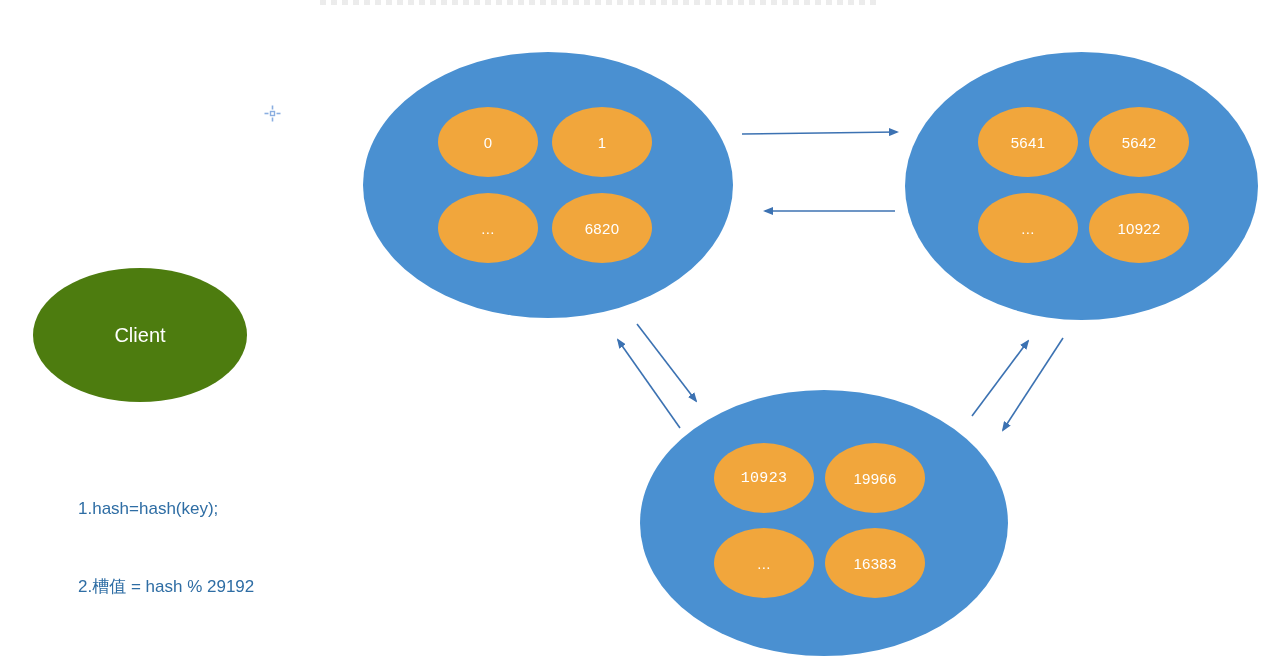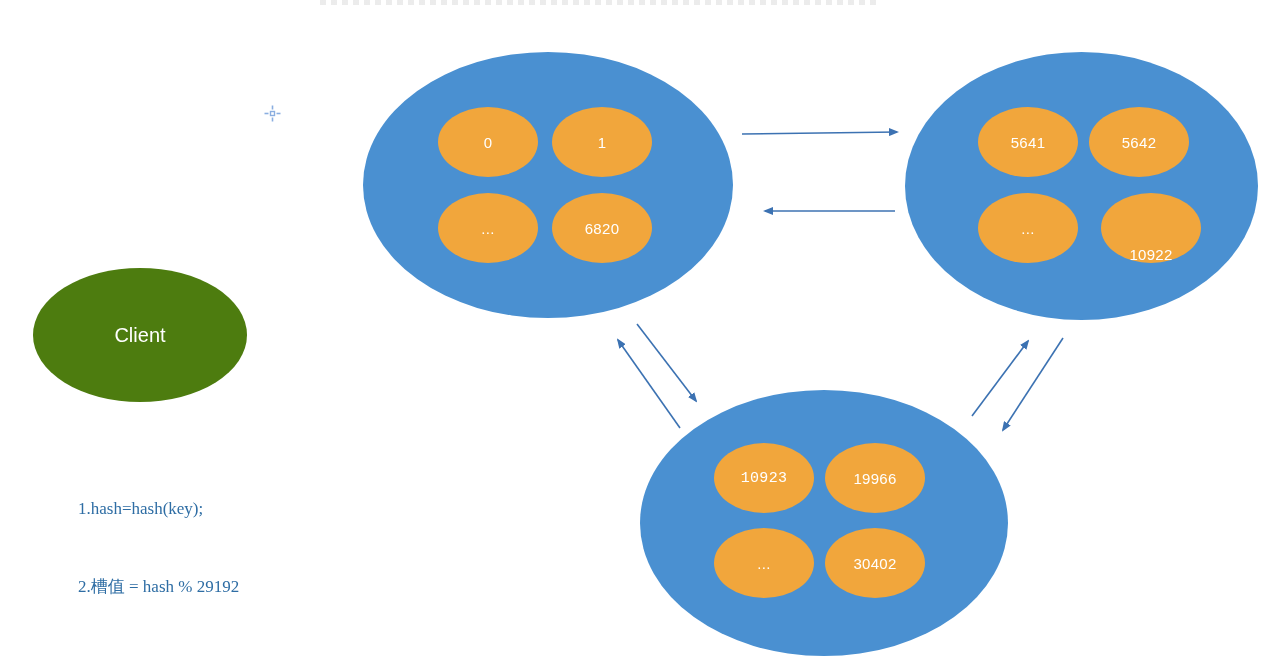--- a/index.html
+++ b/index.html
@@ -34,21 +34,20 @@
     color:#ffffff;
     font-size:20px;
   }
   #note{
     position:absolute;
     left:78px;top:444px;
     color:#2e6da4;
     font-size:17px;
     line-height:26px;
     white-space:pre;
-    font-family:Liberation Serif, serif;
   }
   #arrows{
     position:absolute;left:0;top:0;width:1280px;height:662px;
     pointer-events:none;
   }
   #crosshair{
     position:absolute;left:264px;top:105px;width:17px;height:17px;
   }
   #top-artifacts{
     position:absolute;
@@ -102,37 +101,37 @@
   <div class="node" style="left:905px;top:52px;width:353px;height:268px;">
     <div class="slot" style="left:73px;top:55px;">
         <span>5641</span>
       </div>
     <div class="slot" style="left:184px;top:55px;">
         <span>5642</span>
       </div>
     <div class="slot" style="left:73px;top:141px;">
         <span>...</span>
       </div>
-    <div class="slot" style="left:196px;top:141px;align-items:flex-end;">
+    <div class="slot" style="left:184px;top:141px;">
         <span>10922</span>
       </div>
   </div>
 
   <div class="node" style="left:640px;top:390px;width:368px;height:266px;">
     <div class="slot" style="left:74px;top:53px;font-family:Liberation Mono, monospace;">
         <span>10923</span>
       </div>
     <div class="slot" style="left:185px;top:53px;">
         <span>19966</span>
       </div>
     <div class="slot" style="left:74px;top:138px;">
         <span>...</span>
       </div>
     <div class="slot" style="left:185px;top:138px;">
-        <span>30402</span>
+        <span>16383</span>
       </div>
   </div>
 
   <svg id="arrows" viewBox="0 0 1280 662">
     <defs>
       <marker id="ah" viewBox="0 0 10 8" markerWidth="10" markerHeight="8" refX="8" refY="4" orient="auto" markerUnits="userSpaceOnUse">
         <path d="M0,0 L10,4 L0,8 z" fill="#3c72b2"></path>
       </marker>
     </defs>
     <g stroke="#3c72b2" stroke-width="1.6" fill="none">

